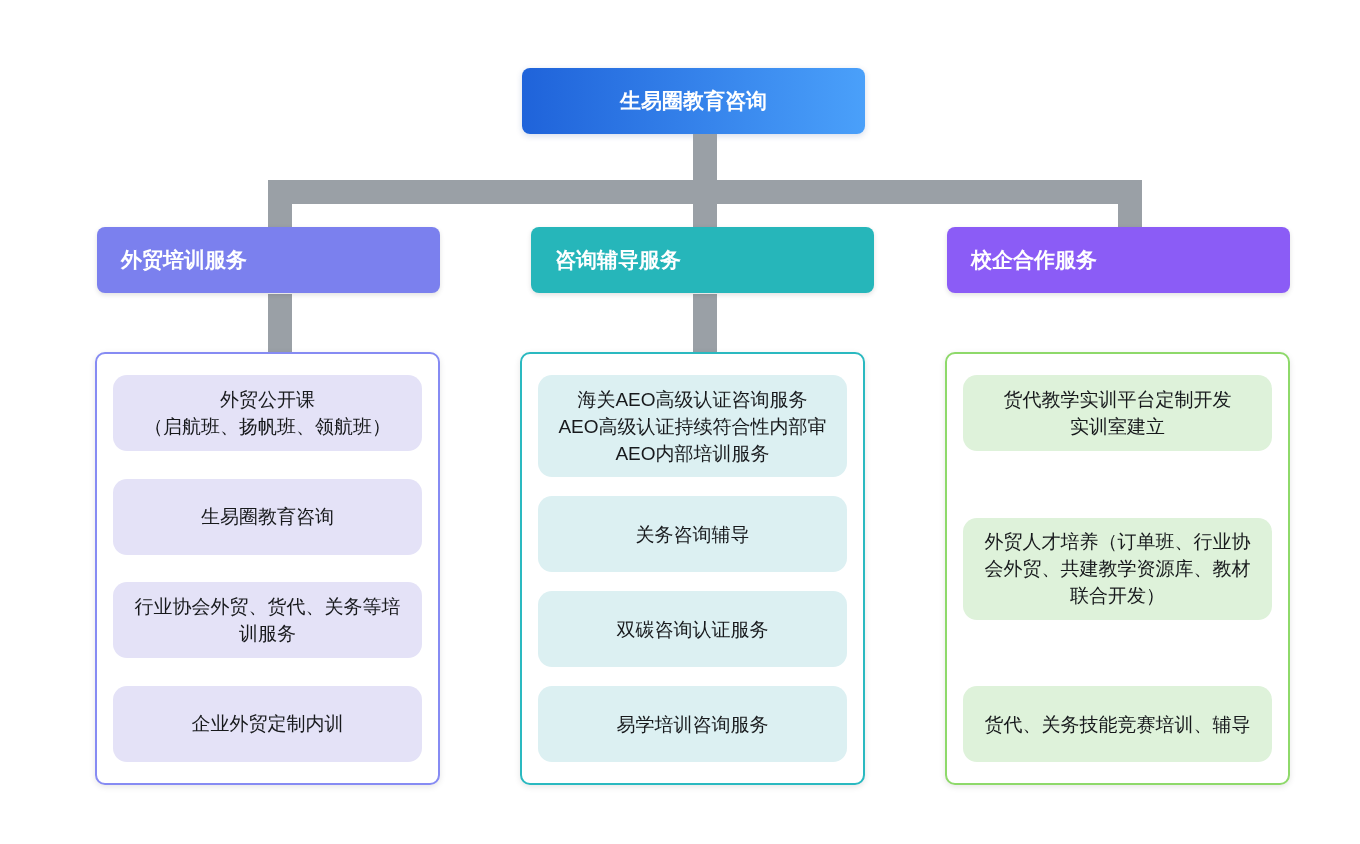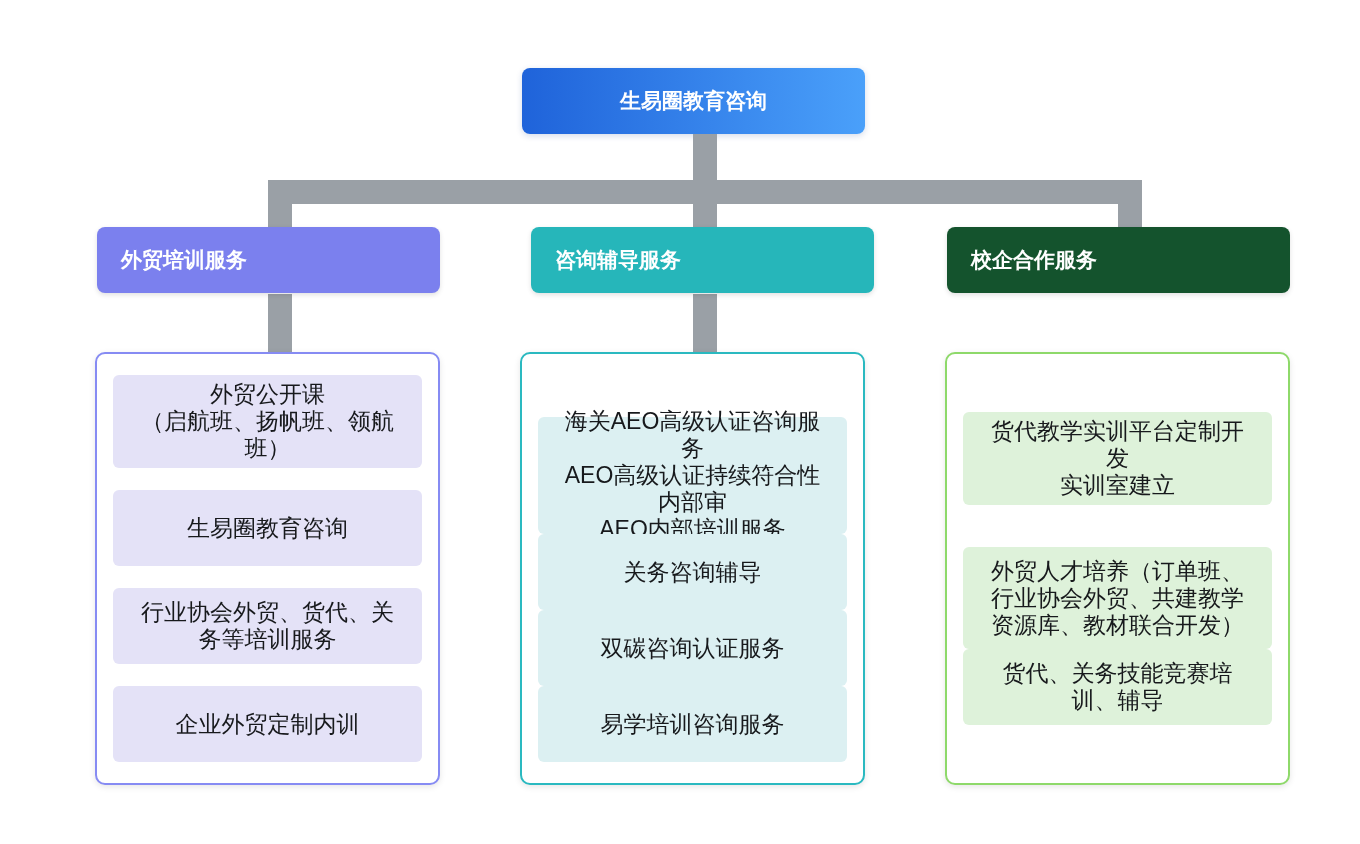--- a/index.html
+++ b/index.html
@@ -31,51 +31,51 @@
   .branch-header {
     position: absolute;
     top: 215px; width: 343px; height: 66px;
     border-radius: 8px;
     display: flex; align-items: center; justify-content: flex-start;
     color: #ffffff; font-size: 21px; font-weight: bold;
     box-shadow: 0 2px 5px rgba(0, 0, 0, 0.12);
   }
   .branch-header.b1 { left: 85px;  background: #7b80ee; }
   .branch-header.b2 { left: 510px; background: #26b6ba; margin-left: 9px; }
-  .branch-header.b3 { left: 935px; background: #14532d; }
+  .branch-header.b3 { left: 935px; background: #8b5cf6; }
 
   
   .branch-panel {
     position: absolute;
     top: 340px; width: 345px; height: 433px;
     background: #ffffff;
     border-radius: 10px;
     border: 2px solid;
     display: flex; flex-direction: column;
     justify-content: space-between;
     padding: 21px 16px;
     box-shadow: 0 2px 6px rgba(0, 0, 0, 0.10);
   }
   .branch-panel.b1 { left: 83px;  border-color: #868bf3; }
   .branch-panel.b2 { left: 508px; border-color: #2ab9c0; }
-  .branch-panel.b3 { left: 933px; border-color: #8ed96a; justify-content: center; }
+  .branch-panel.b3 { left: 933px; border-color: #8ed96a; }
 
   
   .leaf {
-    border-radius: 6px;
+    border-radius: 14px;
     min-height: 76px;
     display: flex; align-items: center; justify-content: center;
     text-align: center;
     color: #17191c;
-    font-size: 23px;
+    font-size: 19px;
     line-height: 27px;
     padding: 6px 20px;
     white-space: pre-line;
   }
-  .leaf.tall { min-height: 102px; margin-top: 42px; }
+  .leaf.tall { min-height: 102px; }
   .b1 .leaf { background: #e4e2f7; }
   .b2 .leaf { background: #dcf0f2; }
   .b3 .leaf { background: #def2da; }
 </style>
 </head>
 <body>
 
 <div class="canvas">
 
   <div class="root-node">

